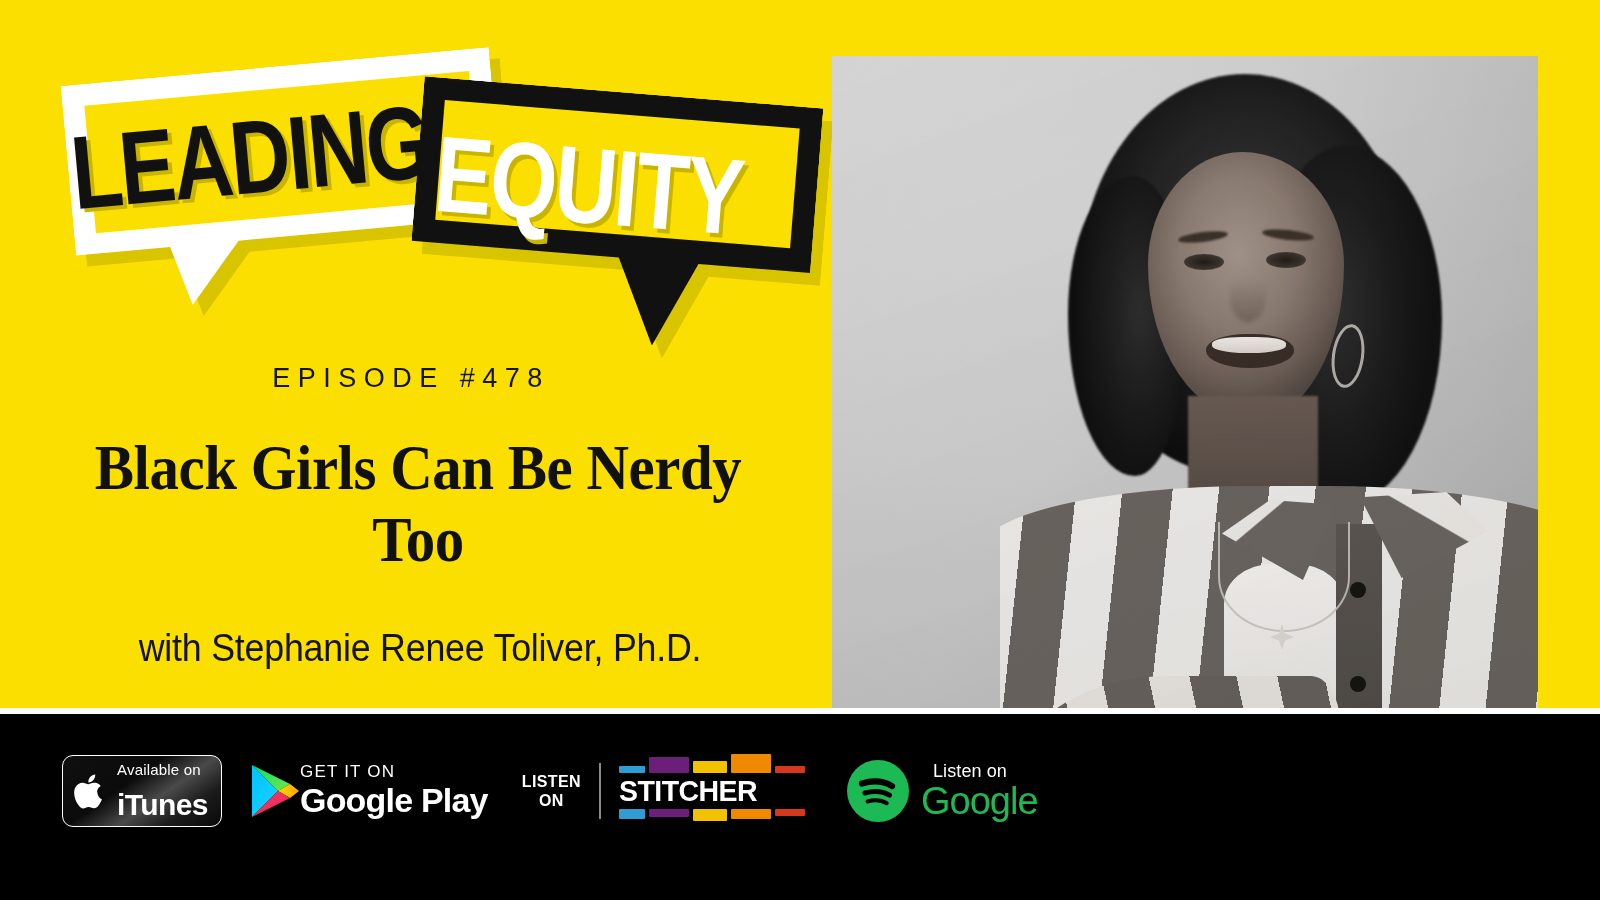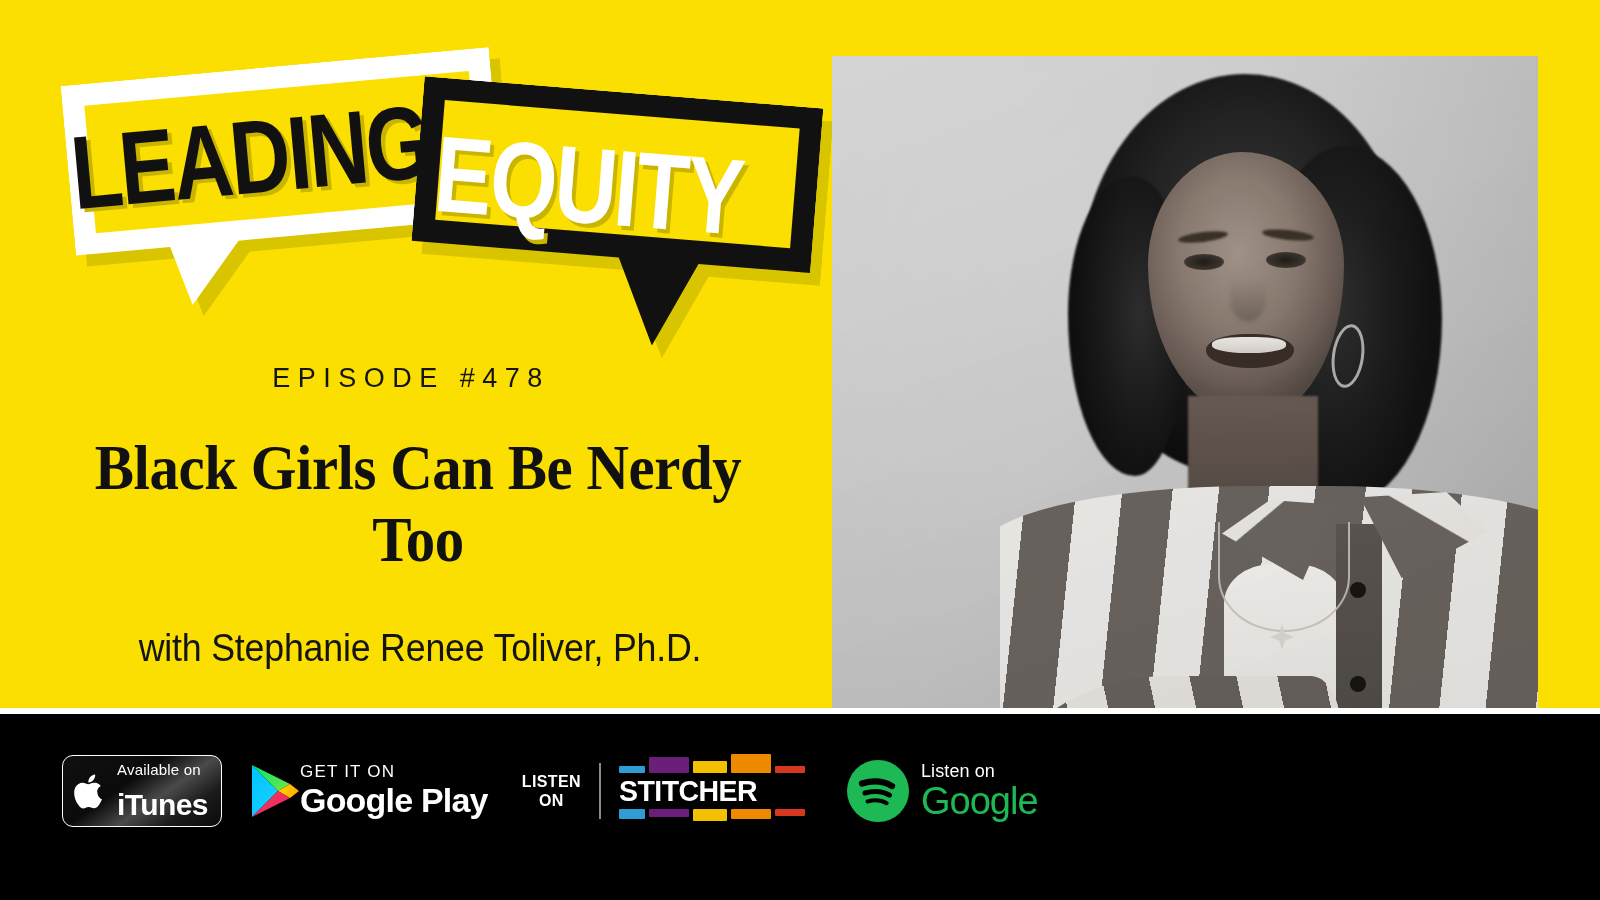--- a/index.html
+++ b/index.html
@@ -284,21 +284,21 @@
   .sb{border-radius:1px;}
   .stitch-word{
     color:#fff;font-size:30px;font-weight:700;letter-spacing:-.6px;line-height:30px;
     transform:scaleX(.95);transform-origin:left center;
   }
 
   
   .badge-spotify{display:flex;align-items:center;gap:12px;margin-left:16px;}
   .spot-circle{width:62px;height:62px;flex:none;}
   .spot-text{display:flex;flex-direction:column;line-height:1;}
-  .spot-listen{color:#fff;font-size:18px;font-weight:400;letter-spacing:.1px;}
+  .spot-listen{color:#fff;font-size:18px;font-weight:400;letter-spacing:.1px;margin-left:12px;}
   .spot-name{color:#1DB954;font-size:38px;font-weight:400;letter-spacing:-1px;margin-top:2px;}
 </style>
 </head>
 <body>
 
 <div id="stage">
 
   <div class="yellow-panel"></div>
 
   <div class="logo">

